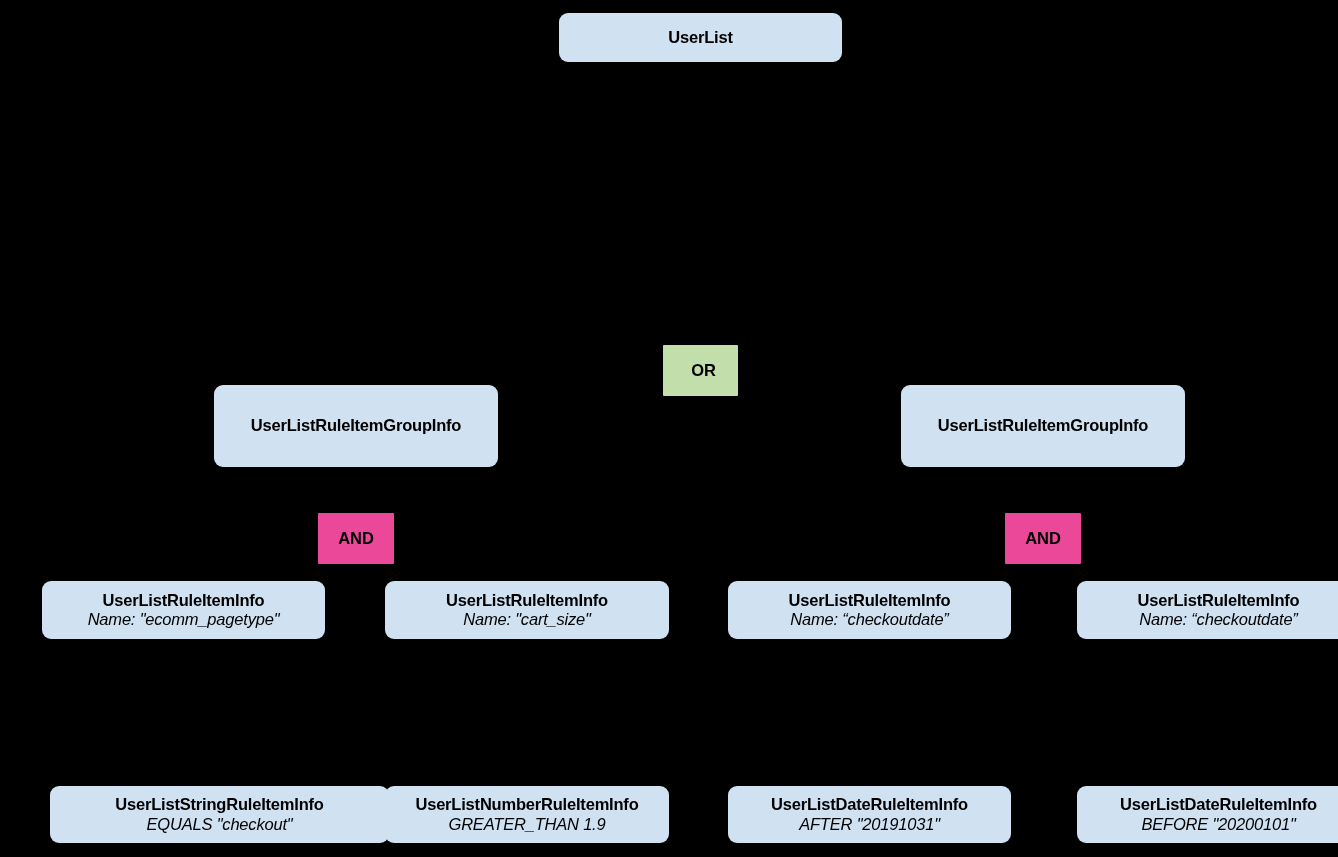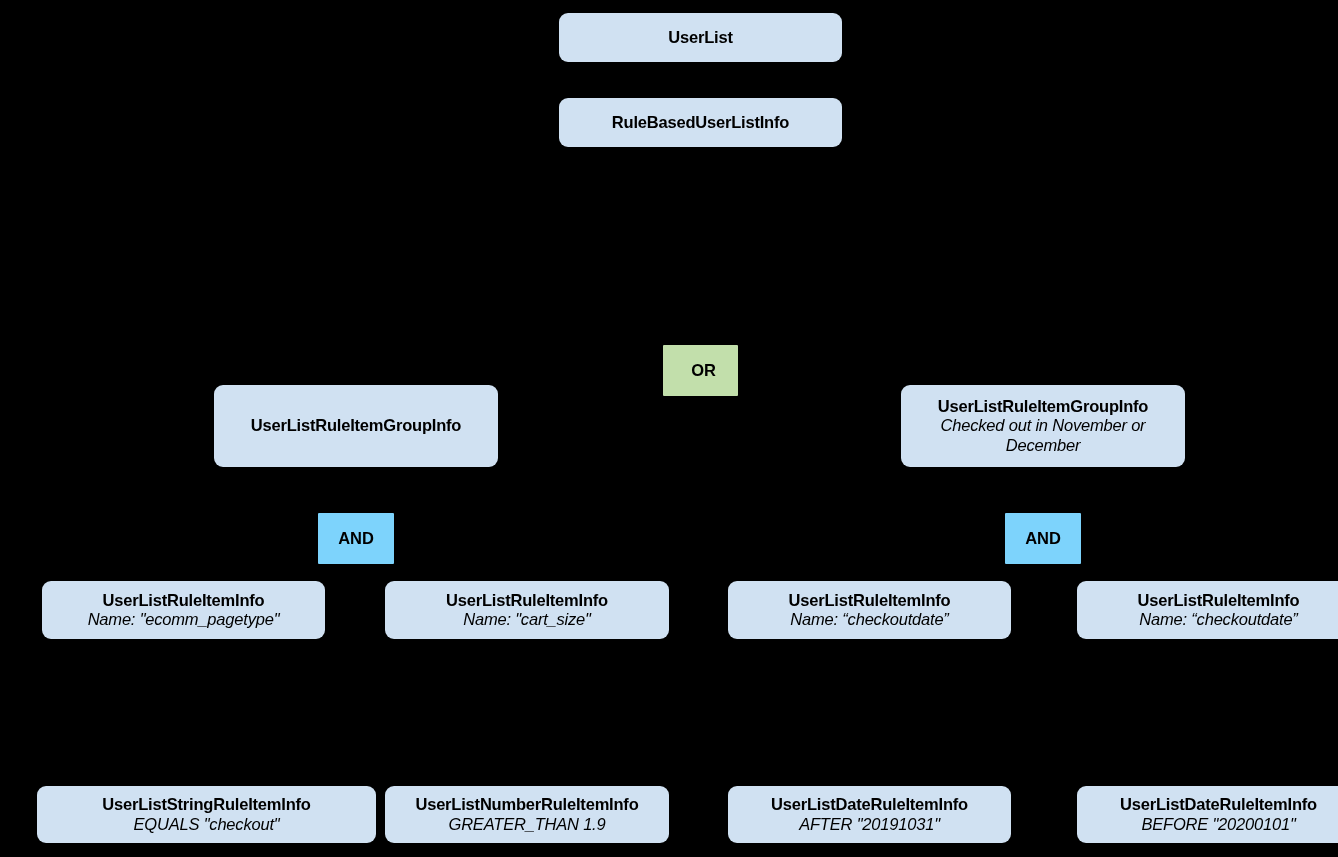--- a/index.html
+++ b/index.html
@@ -50,21 +50,21 @@
     box-sizing: border-box;
     display: flex;
     align-items: center;
     justify-content: center;
     font-size: 16.5px;
     font-weight: bold;
     color: #000000;
     border-radius: 1px;
   }
   .op.or  { background: #c2dfab; padding-left: 6px; }
-  .op.and { background: #7dd3fc; }
+  .op.and { background: #ec4899; }
   .edge {
     position: absolute;
     background: #000000;
   }
   .arrowhead {
     position: absolute;
     width: 0;
     height: 0;
     border-left: 7px solid transparent;
     border-right: 7px solid transparent;
@@ -98,37 +98,33 @@
 
   <div class="edge" style="left:151px;  top:639px; width:2px; height:147px;"></div>
   <div class="edge" style="left:494px;  top:639px; width:2px; height:147px;"></div>
   <div class="edge" style="left:837px;  top:639px; width:2px; height:147px;"></div>
   <div class="edge" style="left:1185px; top:639px; width:2px; height:147px;"></div>
 
   <div class="node" style="left:527px; top:13px; width:283px; height:49px;">
     <span class="title">UserList</span>
   </div>
 
-  <div class="node" style="left:527px; top:98px; width:283px; height:49px;">
-    <span class="title">RuleBasedUserListInfo</span>
-  </div>
 
 
 
   <div class="op or" style="left:631px; top:345px; width:75px; height:51px;">
     <span>OR</span>
   </div>
 
   <div class="node multiline" style="left:182px; top:385px; width:284px; height:82px;">
     <span class="title">UserListRuleItemGroupInfo</span>
   </div>
 
   <div class="node multiline" style="left:869px; top:385px; width:284px; height:82px;">
     <span class="title">UserListRuleItemGroupInfo</span>
-    <span class="sub">Checked out in November or December</span>
   </div>
 
   <div class="op and" style="left:286px; top:513px; width:76px; height:51px;">
     <span>AND</span>
   </div>
 
   <div class="op and" style="left:973px; top:513px; width:76px; height:51px;">
     <span>AND</span>
   </div>
 
@@ -145,21 +141,21 @@
   <div class="node" style="left:696px; top:581px; width:283px; height:58px;">
     <span class="title">UserListRuleItemInfo</span>
     <span class="sub">Name: “checkoutdate”</span>
   </div>
 
   <div class="node" style="left:1045px; top:581px; width:283px; height:58px;">
     <span class="title">UserListRuleItemInfo</span>
     <span class="sub">Name: “checkoutdate”</span>
   </div>
 
-  <div class="node" style="left:5px; top:786px; width:339px; height:57px;">
+  <div class="node" style="left:18px; top:786px; width:339px; height:57px;">
     <span class="title">UserListStringRuleItemInfo</span>
     <span class="sub">EQUALS "checkout"</span>
   </div>
 
   <div class="node" style="left:353px; top:786px; width:284px; height:57px;">
     <span class="title">UserListNumberRuleItemInfo</span>
     <span class="sub">GREATER_THAN 1.9</span>
   </div>
 
   <div class="node" style="left:696px; top:786px; width:283px; height:57px;">

